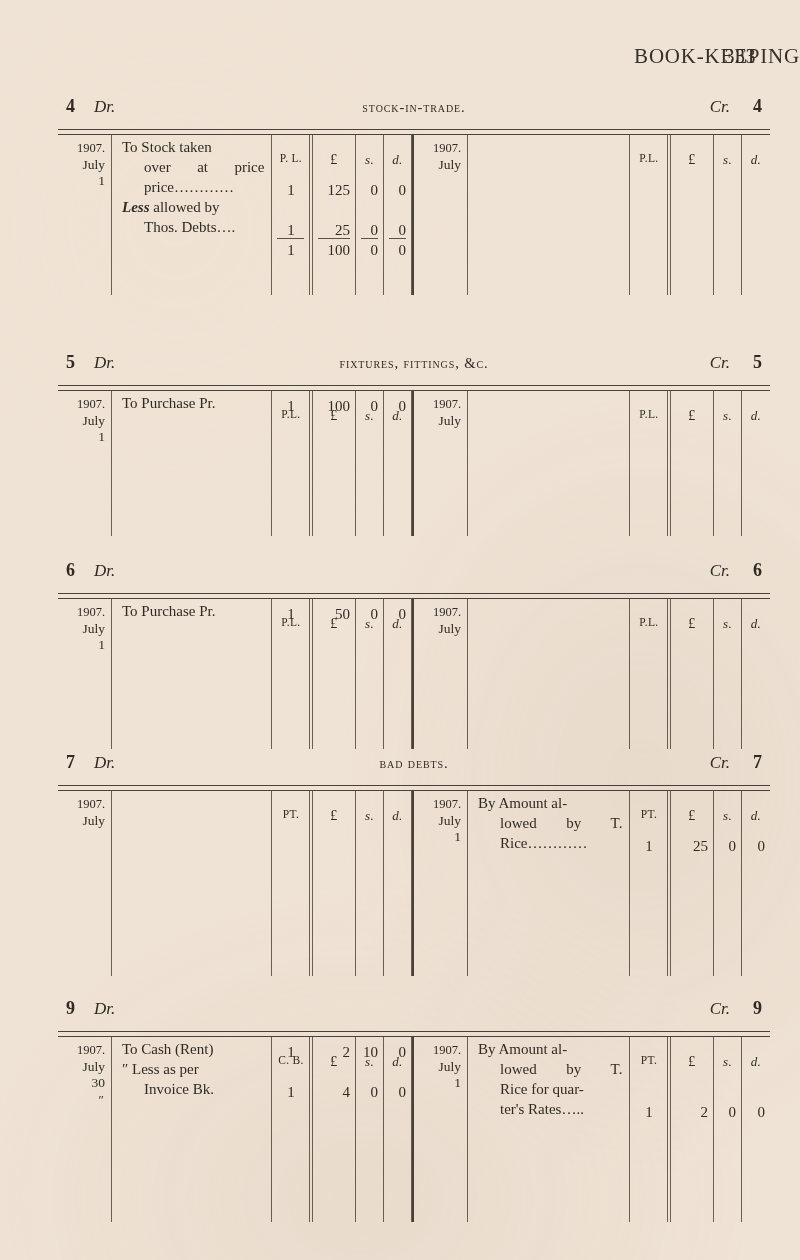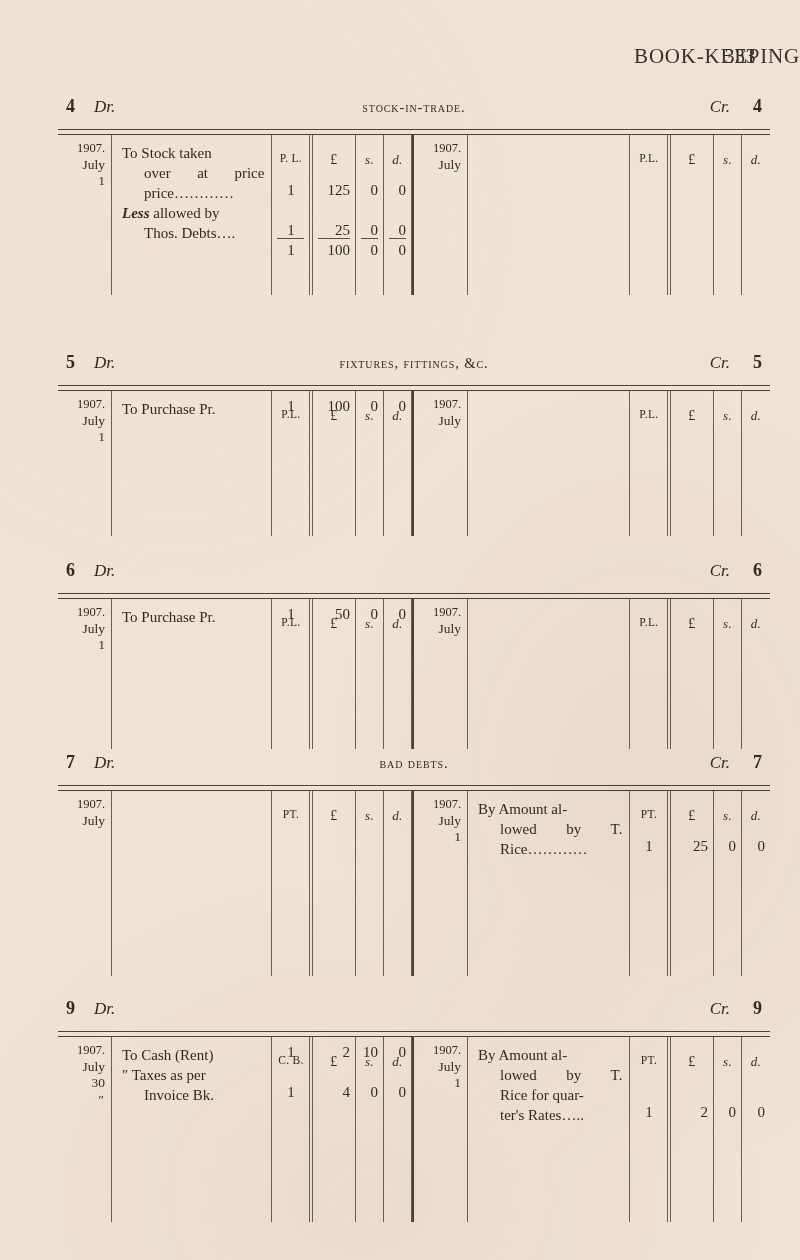--- a/index.html
+++ b/index.html
@@ -163,21 +163,21 @@
     text-align: right;
     font-size: 13.5px;
     line-height: 16.5px;
   }
   .datecell .yr { font-size: 12.5px; }
 
   
   .partlines {
     position: absolute;
     left: 10px; right: 7px;
-    top: 8px;
+    top: 2px;
     font-size: 15px;
     line-height: 20px;
   }
   .pl {
     white-space: nowrap;
     height: 20px;
   }
   .pl.justify {
     display: flex;
     justify-content: space-between;
@@ -515,21 +515,21 @@
               <div class="datecell">
                 <div class="yr">1907.</div>
                 <div>July</div>
                 <div>30</div>
                 <div class="ditto-mark">″</div>
               </div>
             </div>
             <div class="col c-part">
               <div class="partlines">
                 <div class="pl">To Cash (Rent)</div>
-                <div class="pl">″ Taxes as per</div>
+                <div class="pl">″ Less as per</div>
                 <div class="pl indent">Invoice Bk.</div>
               </div>
             </div>
             <div class="col c-fol">
               <div class="chead">C. B.</div>
               <div class="numcell ctr" style="top:5px">1</div>
               <div class="numcell ctr" style="top:45px">1</div>
             </div>
             <div class="col c-pounds money-first">
               <div class="chead sym">£</div>

